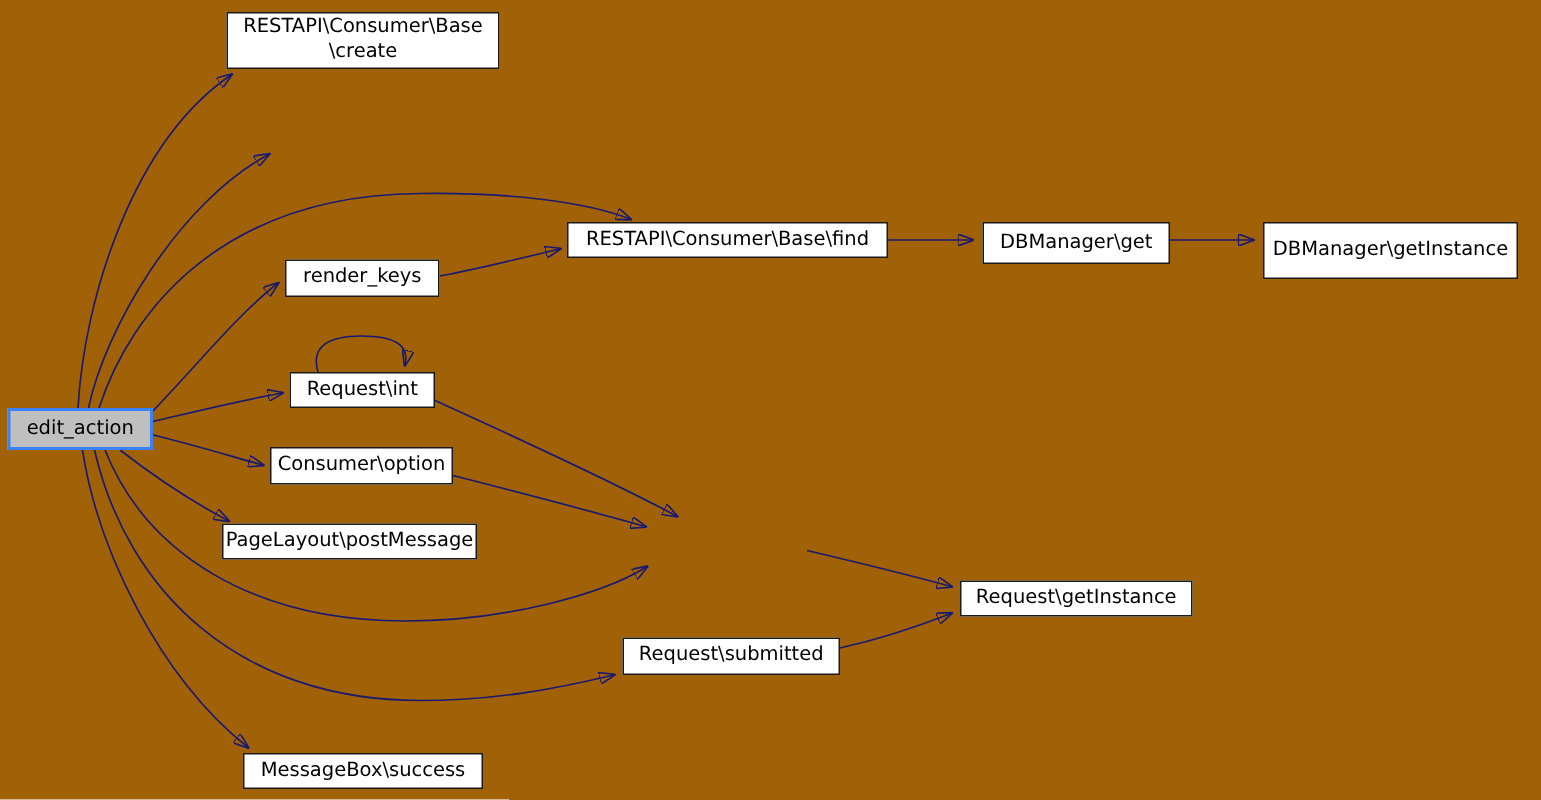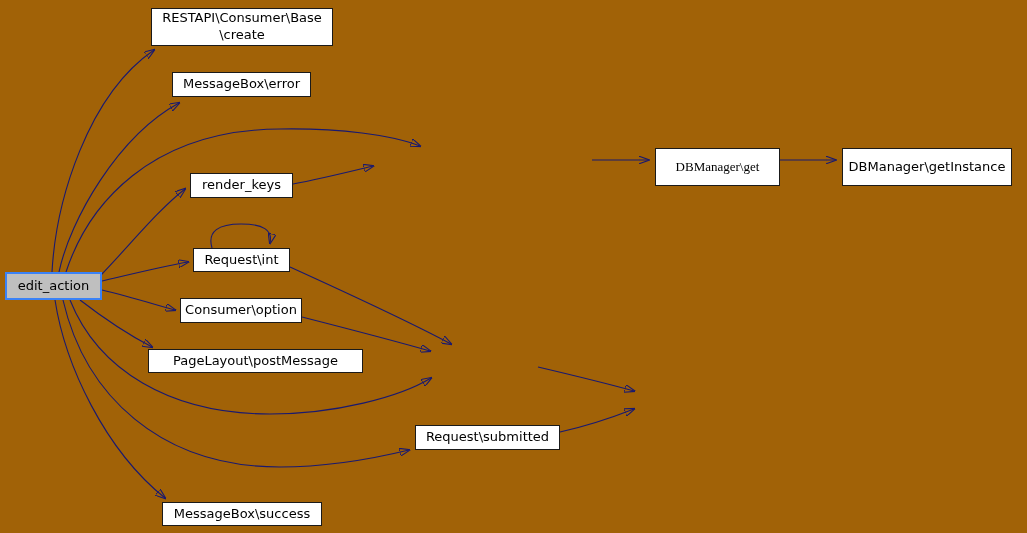--- a/index.html
+++ b/index.html
@@ -67,26 +67,26 @@
     <path d="M 302,317 C 345,328 395,341 430,351" marker-end="url(#arrow)"></path>
     <path d="M 538,367 C 572,375 605,383 634,391" marker-end="url(#arrow)"></path>
     <path d="M 560,432 C 587,426 611,418 634,409" marker-end="url(#arrow)"></path>
   </svg>
 
   <div class="node" style="left:151px; top:8px; width:182px; height:38px;">
     <span>RESTAPI\Consumer\Base</span>
     <span>\create</span>
   </div>
 
-  <div class="node" style="left:172px; top:72px; width:139px; height:25px;">
-    <span>MessageBox\error</span>
+
+  <div class="node" style="left:378px; top:148px; width:214px; height:24px;">
+    <span>RESTAPI\Consumer\Base\find</span>
   </div>
 
-
-  <div class="node" style="left:655px; top:148px; width:125px; height:38px;font-family:Liberation Serif, serif;">
+  <div class="node" style="left:655px; top:148px; width:125px; height:28px;">
     <span>DBManager\get</span>
   </div>
 
   <div class="node" style="left:842px; top:148px; width:170px; height:38px;">
     <span>DBManager\getInstance</span>
   </div>
 
   <div class="node" style="left:190px; top:173px; width:103px; height:25px;">
     <span>render_keys</span>
   </div>
@@ -96,25 +96,28 @@
   </div>
 
   <div class="node highlight" style="left:5px; top:272px; width:97px; height:28px;">
     <span>edit_action</span>
   </div>
 
   <div class="node" style="left:180px; top:298px; width:122px; height:25px;">
     <span>Consumer\option</span>
   </div>
 
-  <div class="node" style="left:148px; top:349px; width:215px; height:24px;">
+  <div class="node" style="left:148px; top:349px; width:170px; height:24px;">
     <span>PageLayout\postMessage</span>
   </div>
 
 
+  <div class="node" style="left:640px; top:387px; width:155px; height:24px;">
+    <span>Request\getInstance</span>
+  </div>
 
   <div class="node" style="left:415px; top:425px; width:145px; height:25px;">
     <span>Request\submitted</span>
   </div>
 
   <div class="node" style="left:162px; top:502px; width:160px; height:24px;">
     <span>MessageBox\success</span>
   </div>
 
 </div>

